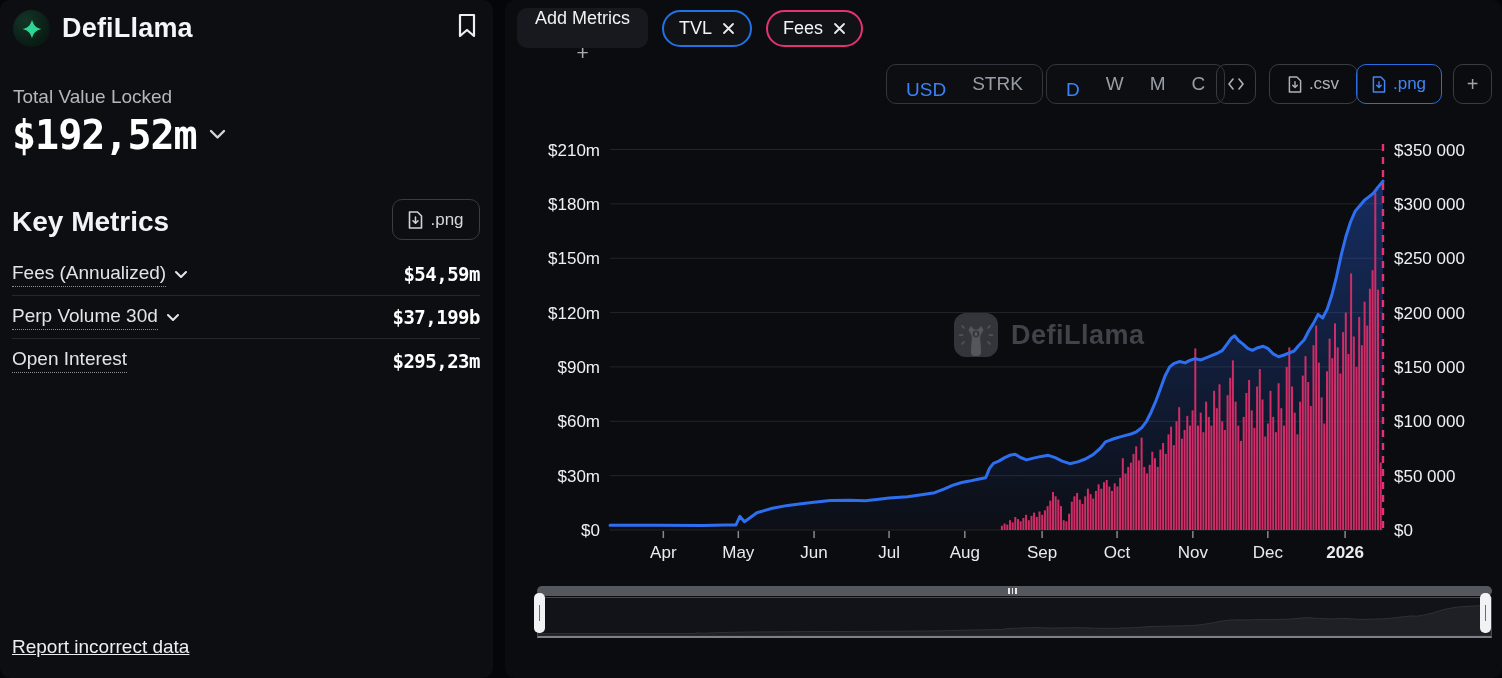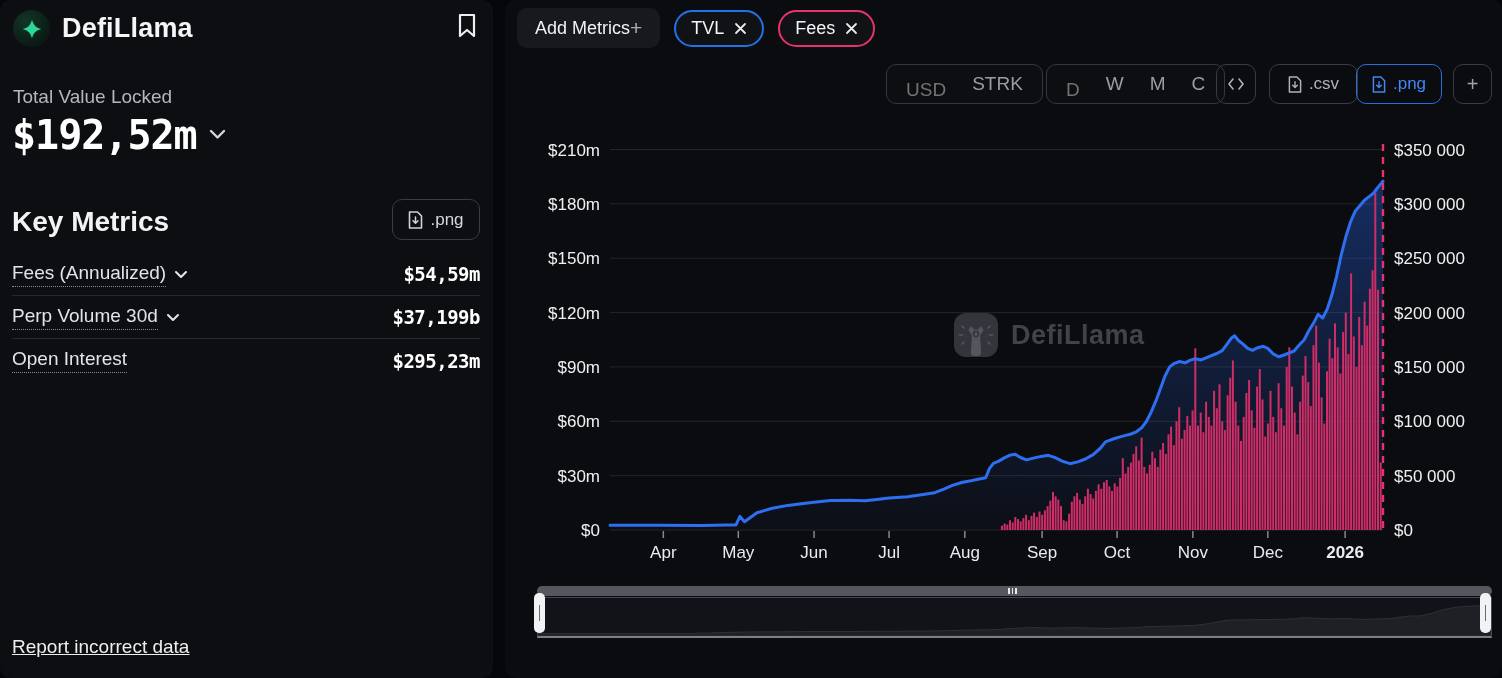--- a/index.html
+++ b/index.html
@@ -32,30 +32,30 @@
   .metric-label { display:flex; align-items:center; gap:8px; font-size:19px; color:#e2e4e8; cursor:pointer; }
   .metric-label .lbl { border-bottom:1px dotted #8a8d94; padding-bottom:2px; }
   .metric-value { font-family:"DejaVu Sans Mono", monospace; font-weight:bold; font-size:19px;
                   color:#ffffff; letter-spacing:-.5px; }
   .report-link { position:absolute; left:12px; top:636px; font-size:19px; color:#eceef0;
                  text-decoration:underline; cursor:pointer; }
 
   
   .pills-row { position:absolute; left:12px; top:8px; display:flex; align-items:center; gap:14px; }
   .add-metrics { height:40px; padding:0 18px; background:#17191e; border:none; border-radius:10px;
-                 color:#f1f2f4; font-size:18px; display:inline-flex; align-items:center; gap:0; cursor:pointer; }
+                 color:#f1f2f4; font-size:18px; display:inline-flex; align-items:center; gap:12px; cursor:pointer;flex-direction:column; }
   .add-metrics .plus { color:#a6aab1; font-size:21px; }
   .pill { height:37px; padding:0 15px; border-radius:19px; background:#101216; display:inline-flex;
           align-items:center; gap:10px; color:#f3f4f6; font-size:18px; cursor:pointer; }
   .controls-row { position:absolute; left:0; top:64px; width:997px; height:40px; }
   .ctl { position:absolute; top:0; height:40px; }
   .seg-group { display:flex; align-items:center; border:1px solid #33363c; border-radius:10px;
                background:#0d0e12; height:40px; padding:0 6px; }
   .seg { padding:0 13px; font-size:19px; color:#979da5; cursor:pointer; line-height:38px; }
-  .seg.active { color:#737373;margin-top:11px; }
+  .seg.active { color:#3b82f6;margin-top:11px; }
   .icon-btn { color:#aeb2b8; font-size:17px; }
   .png-active { border-color:#2b6ce0; color:#4285f4; }
 
   
   .chart-wrap { position:absolute; left:0; top:130px; width:997px; height:450px; }
   .watermark { position:absolute; left:448px; top:182px; display:flex; align-items:center; gap:12px;
                opacity:.85; pointer-events:none; }
   .watermark .wm-text { font-size:27px; font-weight:bold; color:#4a4d54; letter-spacing:.5px; }
 
   

